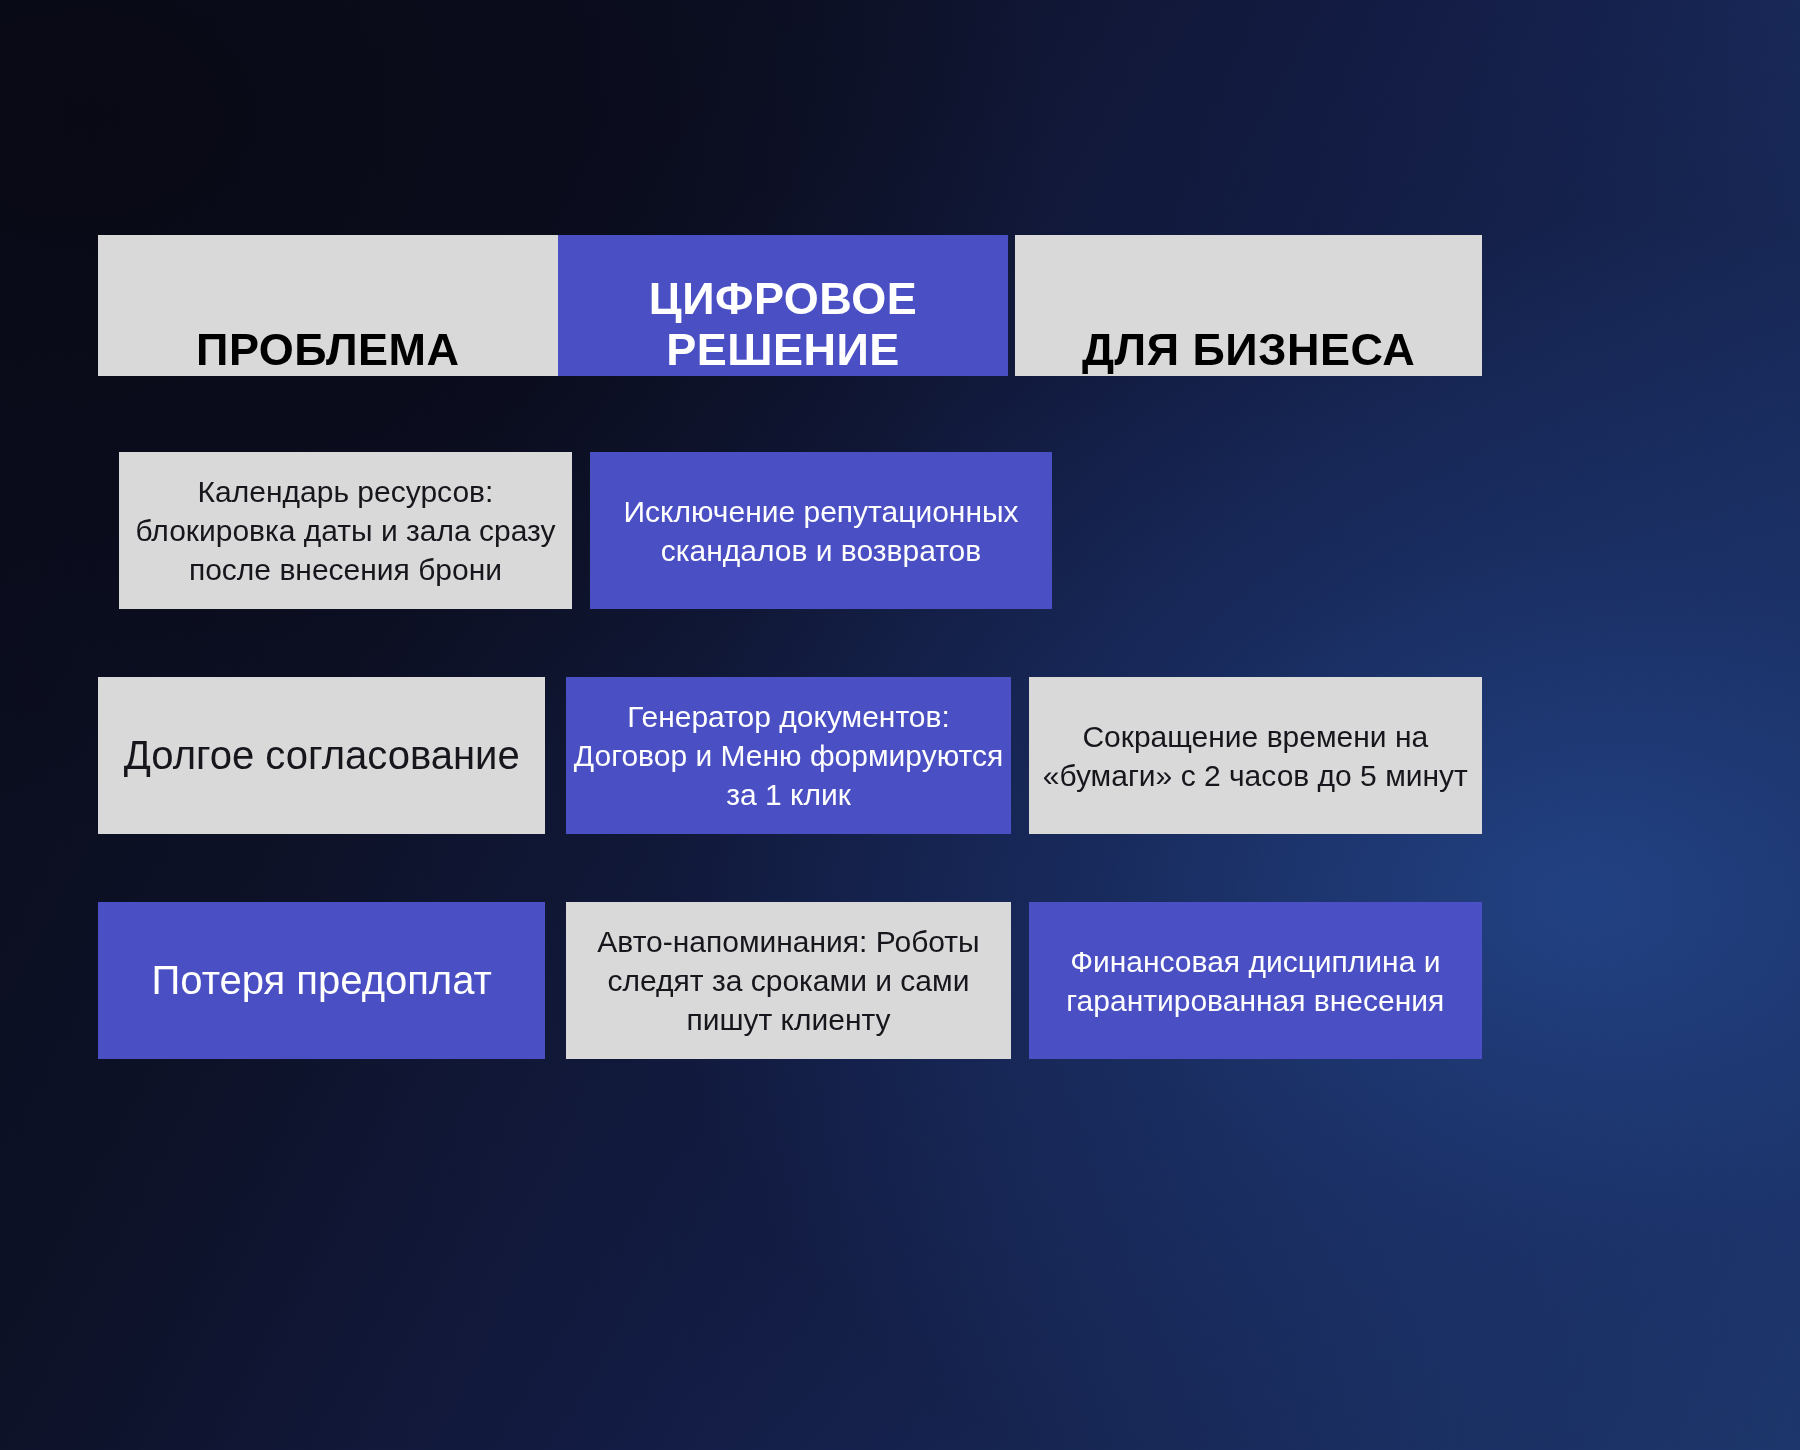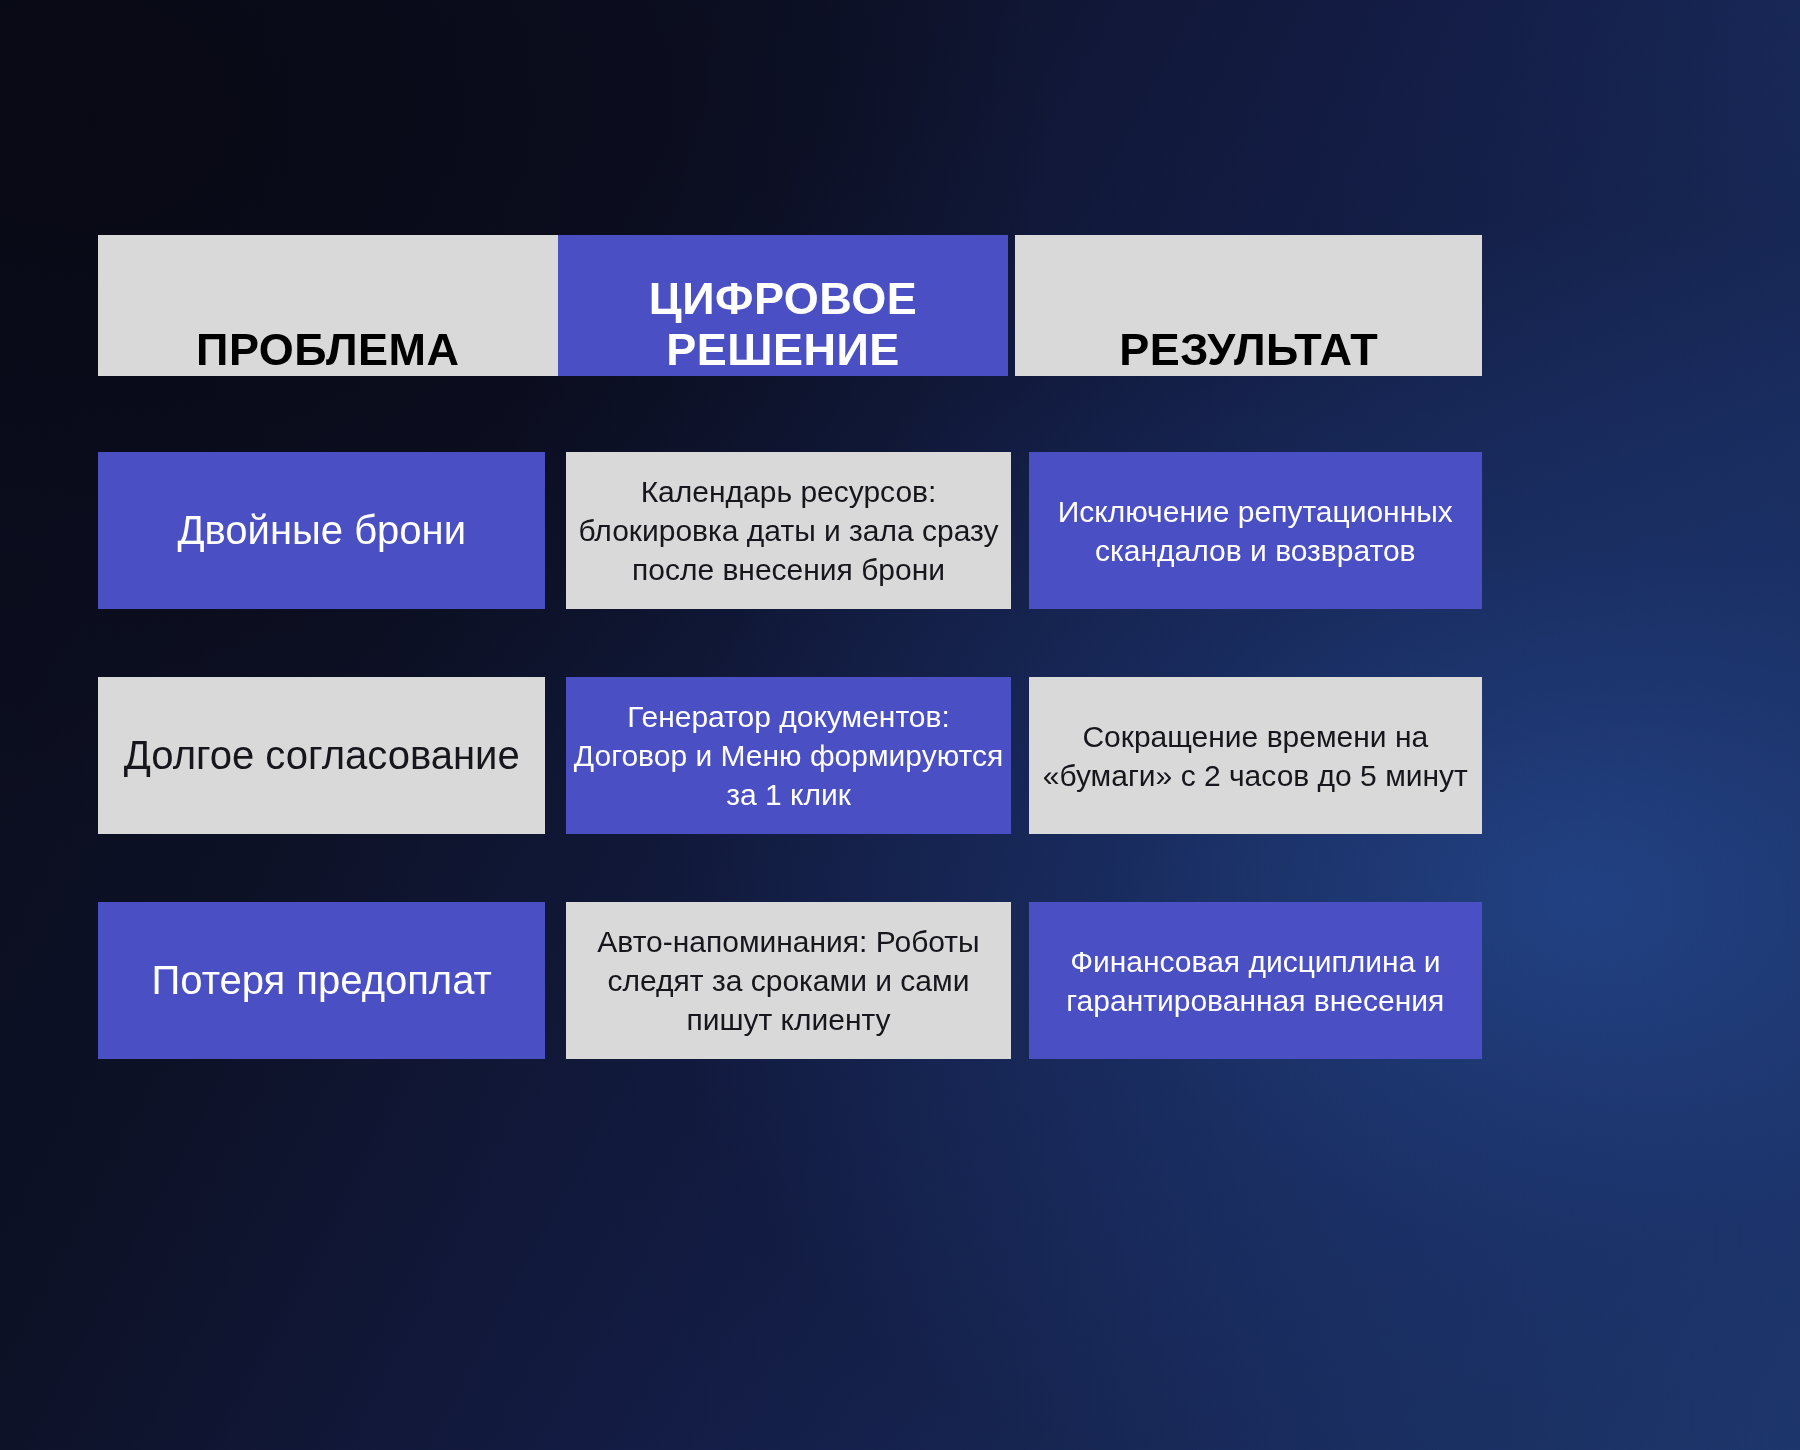--- a/index.html
+++ b/index.html
@@ -113,31 +113,29 @@
         <span>ПРОБЛЕМА</span>
       </div>
       <div class="hcell c2">
         <span>
           <span>ЦИФРОВОЕ</span><br>
           <span>РЕШЕНИЕ</span>
         </span>
       </div>
       <div class="hcell c3">
         <span>
-          <span>РЕЗУЛЬТАТ</span><br>
+          <br>
+          <span>ДЛЯ БИЗНЕСА</span>
         </span>
       </div>
     </div>
 
     <div class="gap"></div>
 
     <div class="drow">
-      <div class="dcell c1 bg-blue">
-        <span>Двойные брони</span>
-      </div>
       <div class="dcell c2 bg-gray">
         <span>Календарь ресурсов: блокировка даты и зала сразу после внесения брони</span>
       </div>
       <div class="dcell c3 bg-blue">
         <span>Исключение репутационных скандалов и возвратов</span>
       </div>
     </div>
 
     <div class="rowgap"></div>
 

